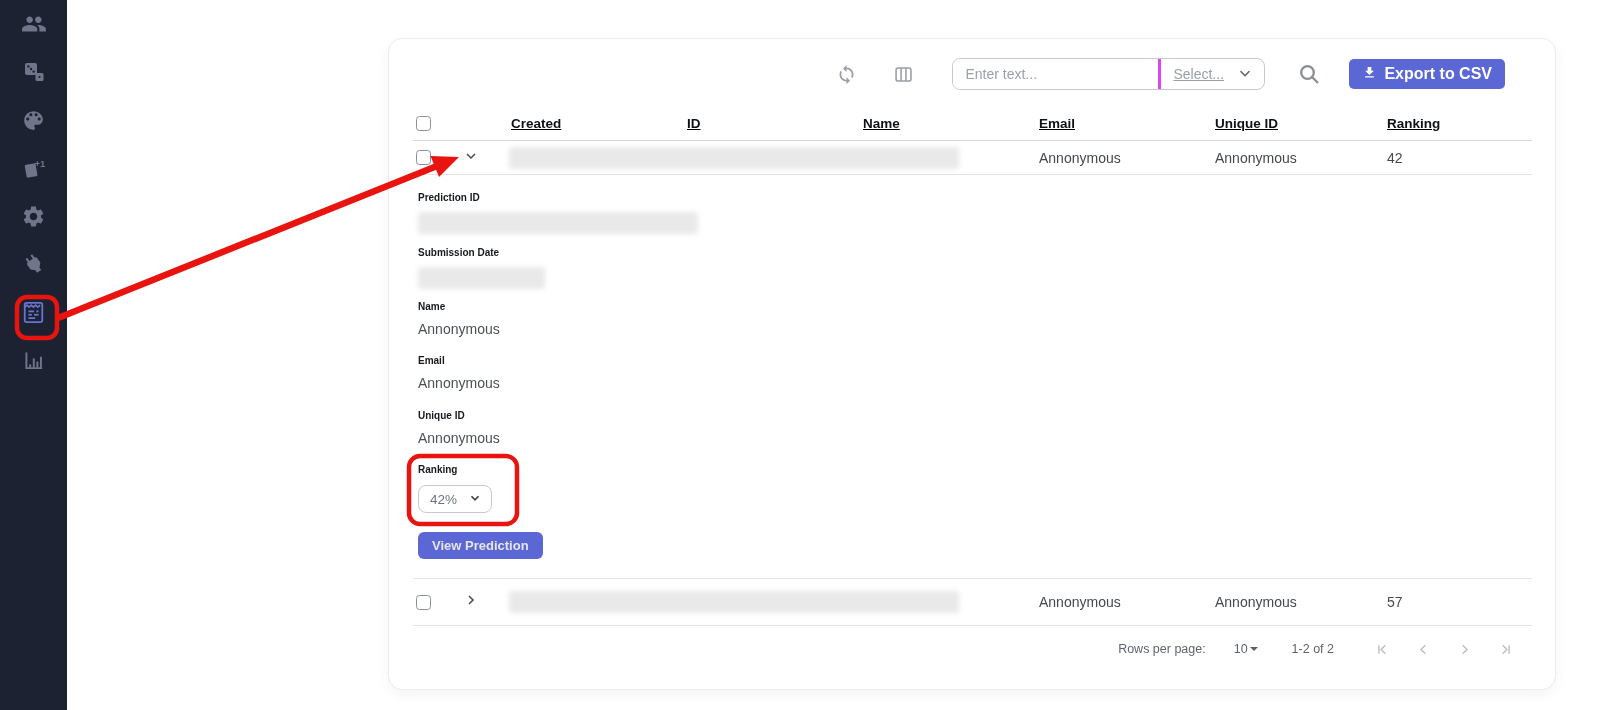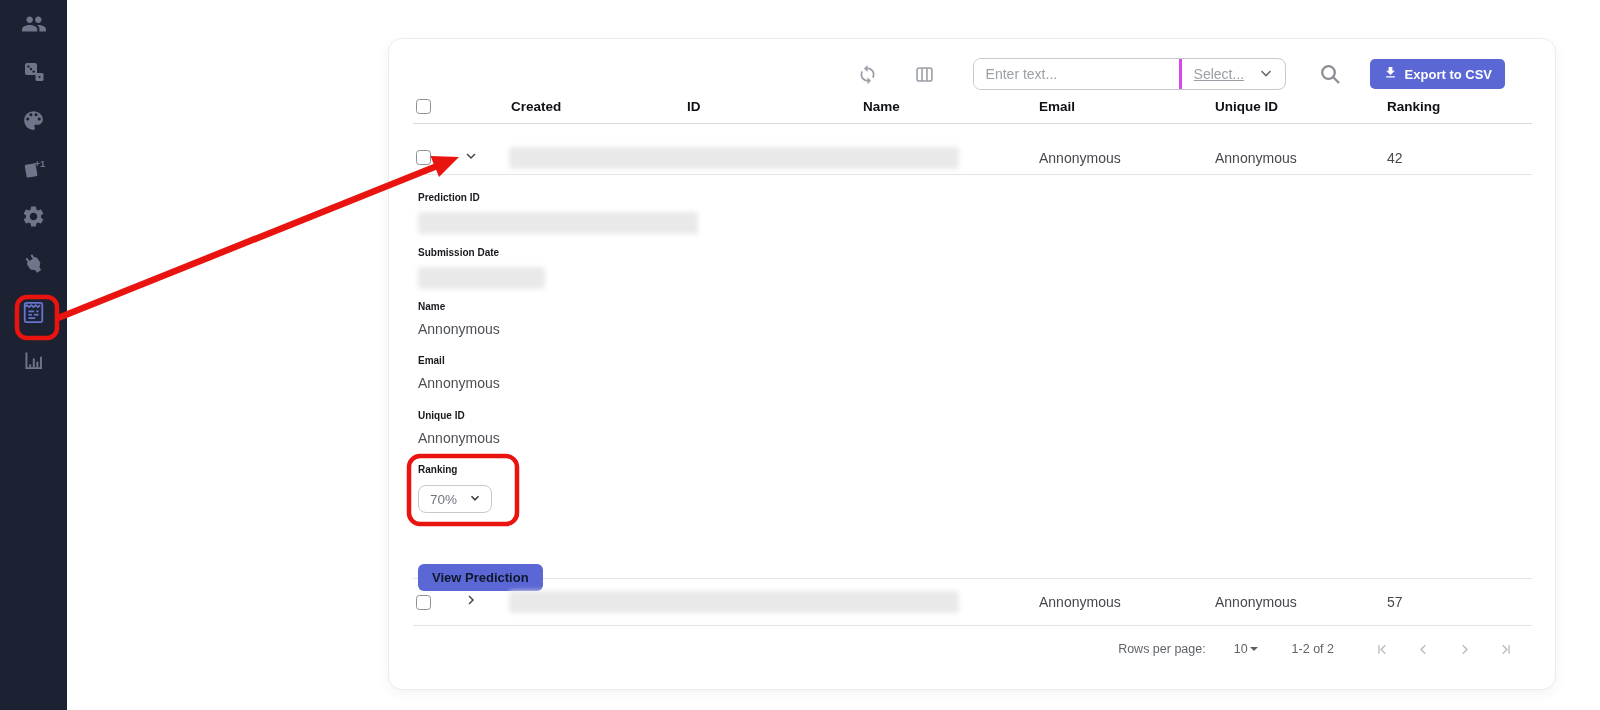--- a/index.html
+++ b/index.html
@@ -47,31 +47,31 @@
     font-size:14px; color:#333; font-family:"Liberation Sans", sans-serif;
   }
   .filter-group input::placeholder { color:#9aa0a6; }
   .filter-select {
     flex:1; border-left:3px solid #d946ef; display:flex; align-items:center;
     justify-content:space-between; padding:0 10px 0 12px;
     color:#9aa0a6; font-size:14px; cursor:pointer;text-decoration:underline;
   }
   .export-btn {
     display:flex; align-items:center; gap:7px; background:#5a67d5; color:#fff;
-    height:30px; padding:0 13px; border-radius:5px; font-size:13px; font-weight:bold;
+    height:30px; padding:0 13px; border-radius:5px; font-size:16px; font-weight:bold;
     border:none; cursor:pointer; font-family:"Liberation Sans", sans-serif;
   }
 
   
   .grid {
     display:grid;
     grid-template-columns:46px 44px 176px 176px 176px 176px 172px auto;
     align-items:center; height:100%;
   }
-  .thead { position:absolute; left:24px; right:23px; top:50px; height:35px; border-bottom:1px solid #d9d9d9; }
+  .thead { position:absolute; left:24px; right:23px; top:67px; height:35px; border-bottom:1px solid #d9d9d9;text-decoration:underline; }
   .thead .c { font-size:13.5px; font-weight:bold; color:#0f1115; cursor:pointer; }
   .row1 { position:absolute; left:24px; right:23px; top:102px; height:34px; border-bottom:1px solid #e4e4e4; }
   .row2 { position:absolute; left:24px; right:23px; top:540px; height:47px; border-bottom:1px solid #e4e4e4; }
   .c { padding-left:8px; }
   .cell { font-size:14px; color:#45484d; }
   .cbx {
     width:15px; height:15px; border:1.5px solid #8b8f96; border-radius:3.5px;
     background:#fff; margin-left:3px; cursor:pointer;
   }
   .expander { display:flex; align-items:center; margin-left:4px; cursor:pointer; color:#4c4c4c; }
@@ -84,22 +84,22 @@
   .dp-label { font-size:10px; font-weight:bold; color:#17191d; }
   .dp-val { font-size:14px; color:#4c5055; }
   .dd {
     position:absolute; left:5px; top:310px; width:74px; height:28px;
     border:1px solid #c6c9ce; border-radius:8px; background:#fff;
     display:flex; align-items:center; justify-content:space-between;
     padding:0 9px 0 11px; font-size:13.5px; color:#70757c; cursor:pointer;
   }
   .view-btn {
     position:absolute; left:5px; top:357px; height:27px; padding:0 14px;
-    background:#5a67d5; color:#0f172a; border:none; border-radius:6px;
-    font-size:13px; font-weight:bold; cursor:pointer; font-family:"Liberation Sans", sans-serif;margin-top:32px;
+    background:#5a67d5; color:#e5e5e5; border:none; border-radius:6px;
+    font-size:13px; font-weight:bold; cursor:pointer; font-family:"Liberation Sans", sans-serif;
   }
 
   
   .tfoot {
     position:absolute; left:24px; right:23px; top:587px; height:46px;
     display:flex; align-items:center; justify-content:flex-end;
     padding-right:18px; color:#5f646a; font-size:12.5px;
   }
   .rpp-label { margin-right:28px; }
   .rpp-value { margin-right:2px; color:#5f646a; }
@@ -272,21 +272,21 @@
     <div class="dp dp-label" style="top:72px">Submission Date</div>
     <div class="dp blurbar" style="top:92px; width:127px; height:22px"></div>
     <div class="dp dp-label" style="top:126px">Name</div>
     <div class="dp dp-val" style="top:146px">Annonymous</div>
     <div class="dp dp-label" style="top:180px">Email</div>
     <div class="dp dp-val" style="top:200px">Annonymous</div>
     <div class="dp dp-label" style="top:235px">Unique ID</div>
     <div class="dp dp-val" style="top:255px">Annonymous</div>
     <div class="dp dp-label" style="top:289px">Ranking</div>
     <div class="dd">
-      <span>70%</span>
+      <span>42%</span>
       <span>
         <svg width="14" height="14" viewBox="0 0 24 24" fill="none" stroke="#3c3f44" stroke-width="2.8">
             <polyline points="6,9 12,15 18,9"></polyline>
           </svg>
       </span>
     </div>
     <button class="view-btn">View Prediction</button>
   </div>
 
   <div class="row2 grid">

